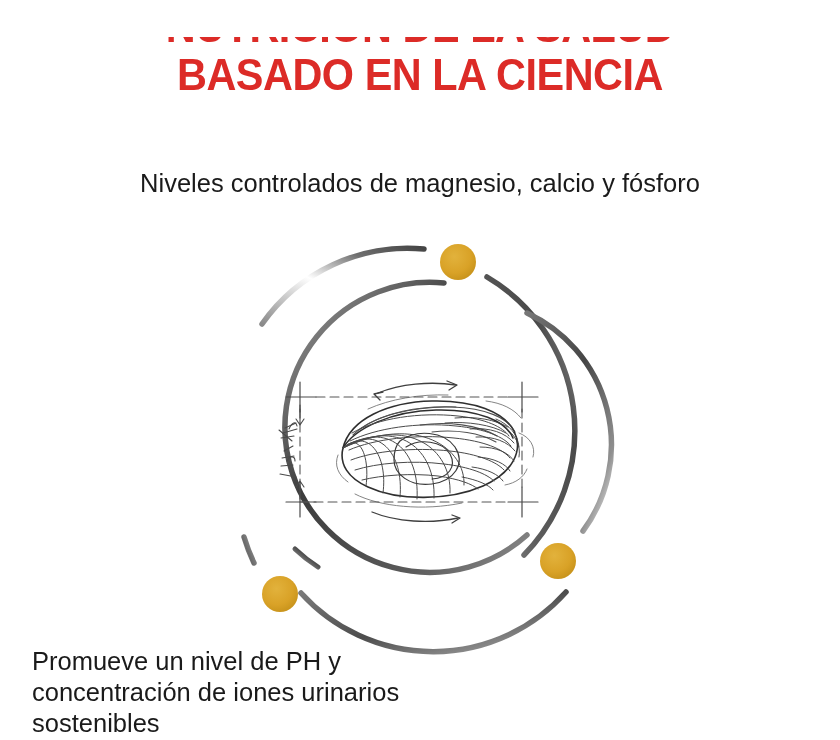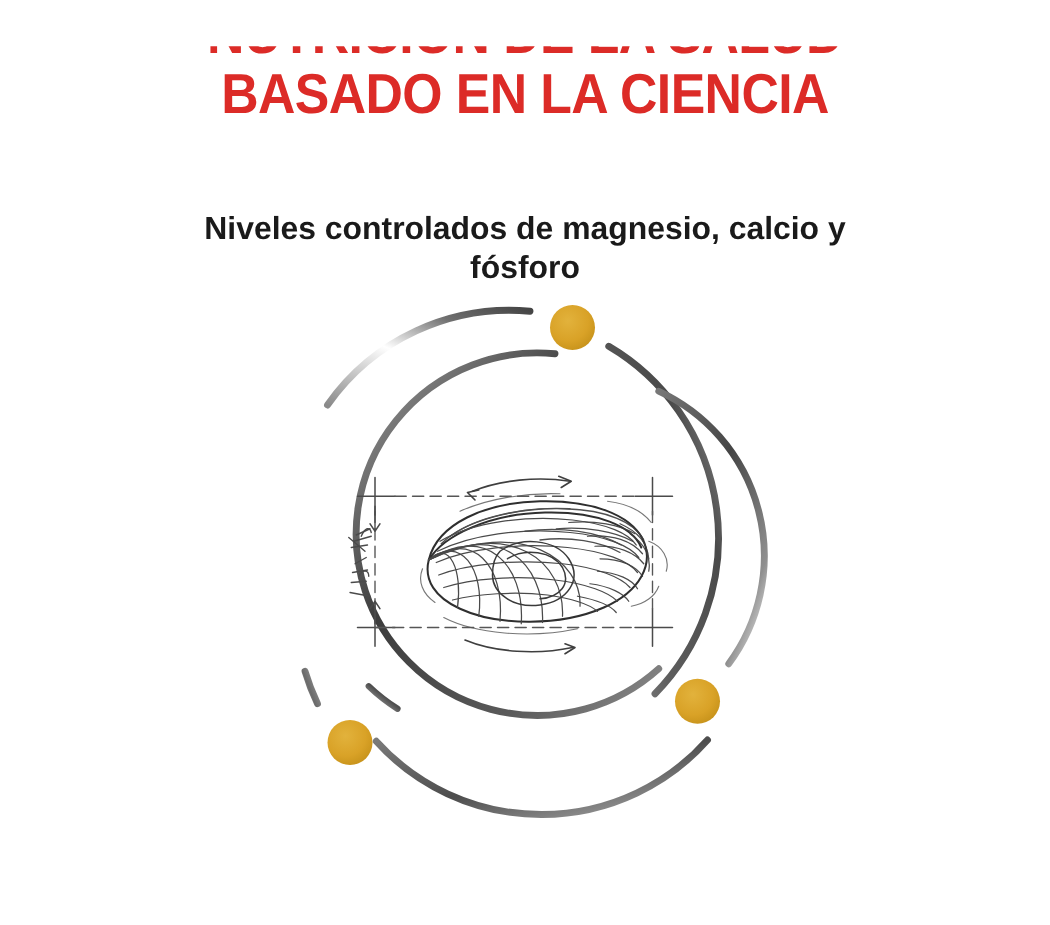--- a/index.html
+++ b/index.html
@@ -30,21 +30,21 @@
   }
   .headline .l2{display:block;}
 
   
   .caption{
     position:absolute;
     color:#1a1a1a;
     font-size:25.5px;
     line-height:31px;
     font-family:"Liberation Sans","DejaVu Sans",sans-serif;
-    font-weight:bold;
+    font-weight:normal;
   }
   #cap-top{
     left:120px; top:131px; width:600px;
     text-align:center;
   }
   #cap-left{
     left:32px; top:609px; width:390px;
     text-align:left;
   }
   #cap-right{
@@ -246,20 +246,21 @@
       </g>
     </g>
 
     <circle cx="458" cy="225" r="18" fill="url(#gDot)"></circle>
     <circle cx="558" cy="524" r="18" fill="url(#gDot)"></circle>
     <circle cx="280" cy="557" r="18" fill="url(#gDot)"></circle>
   </svg>
 
   <div id="cap-top" class="caption">Niveles controlados de magnesio, calcio y fósforo</div>
 
+  <div id="cap-left" class="caption">Promueve un nivel de PH y concentración de iones urinarios sostenibles</div>
 
 
   <svg id="logo-dots" viewBox="0 0 180 40">
     <g fill="#DC2B27">
       <circle cx="22" cy="36" r="7"></circle>
       <circle cx="43" cy="27" r="8"></circle>
       <circle cx="66" cy="23" r="8.5"></circle>
       <circle cx="90" cy="27" r="8"></circle>
       <circle cx="111" cy="36" r="7"></circle>
       <circle cx="66" cy="40" r="5"></circle>

